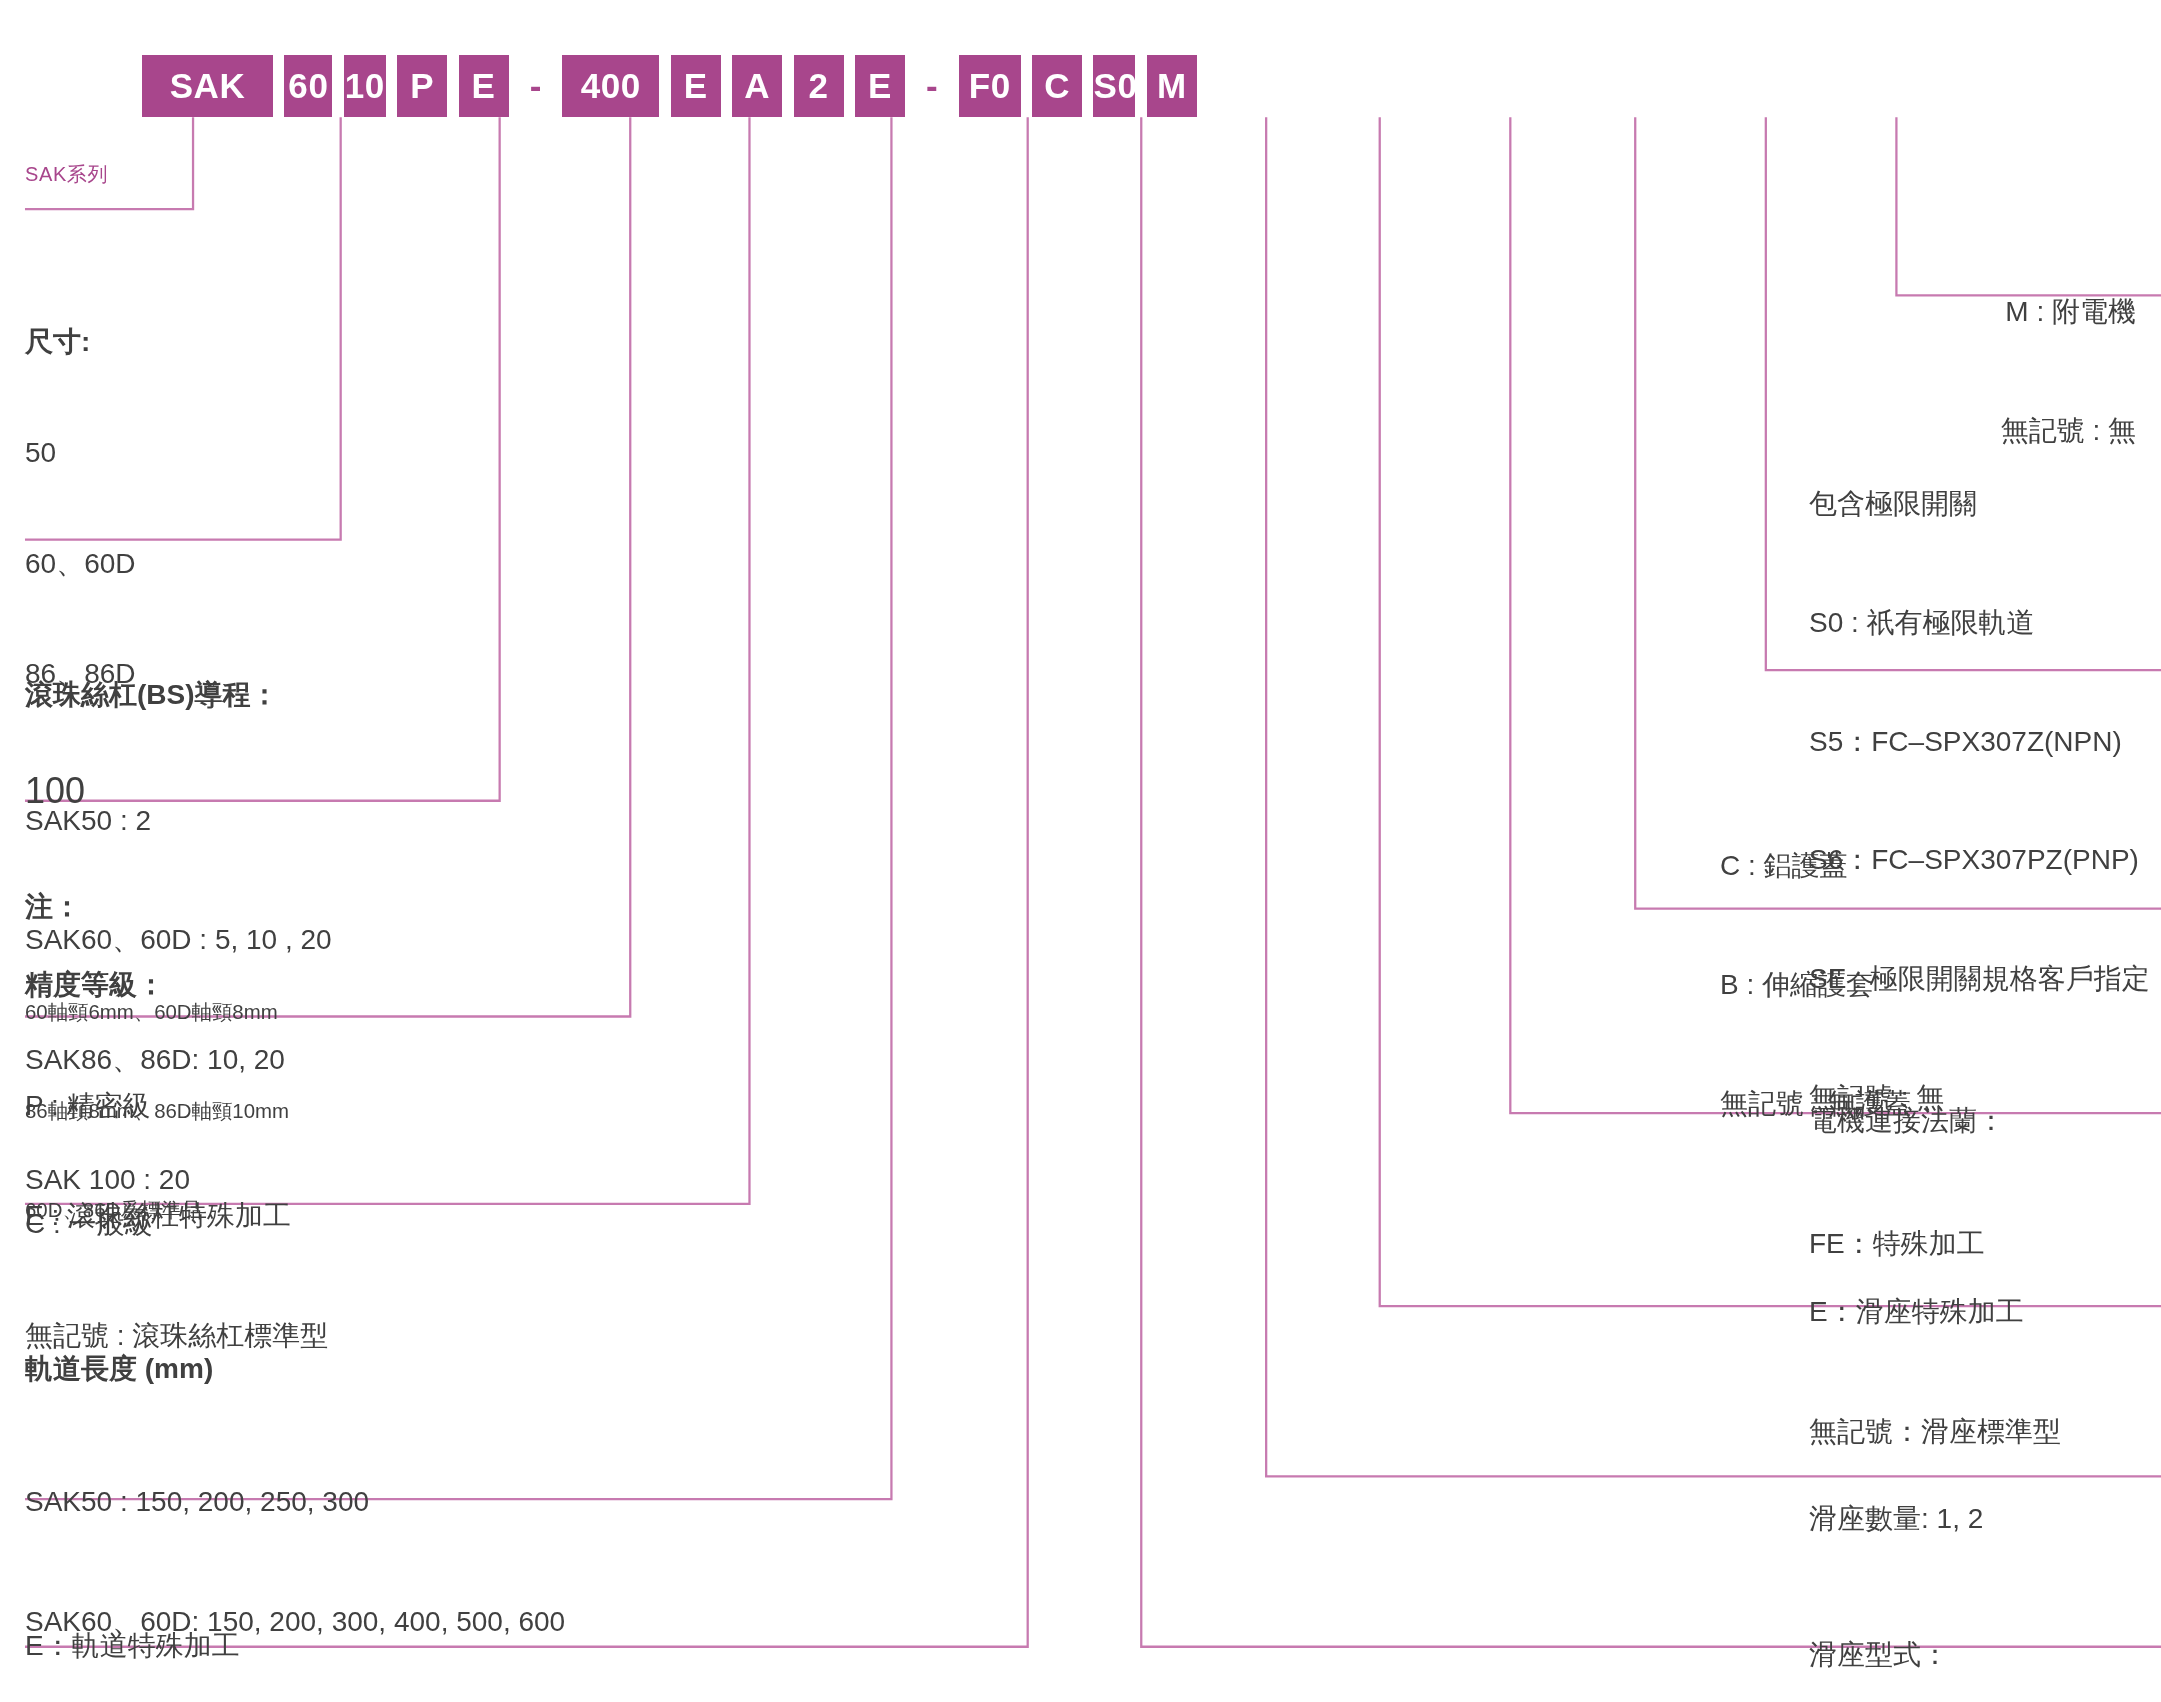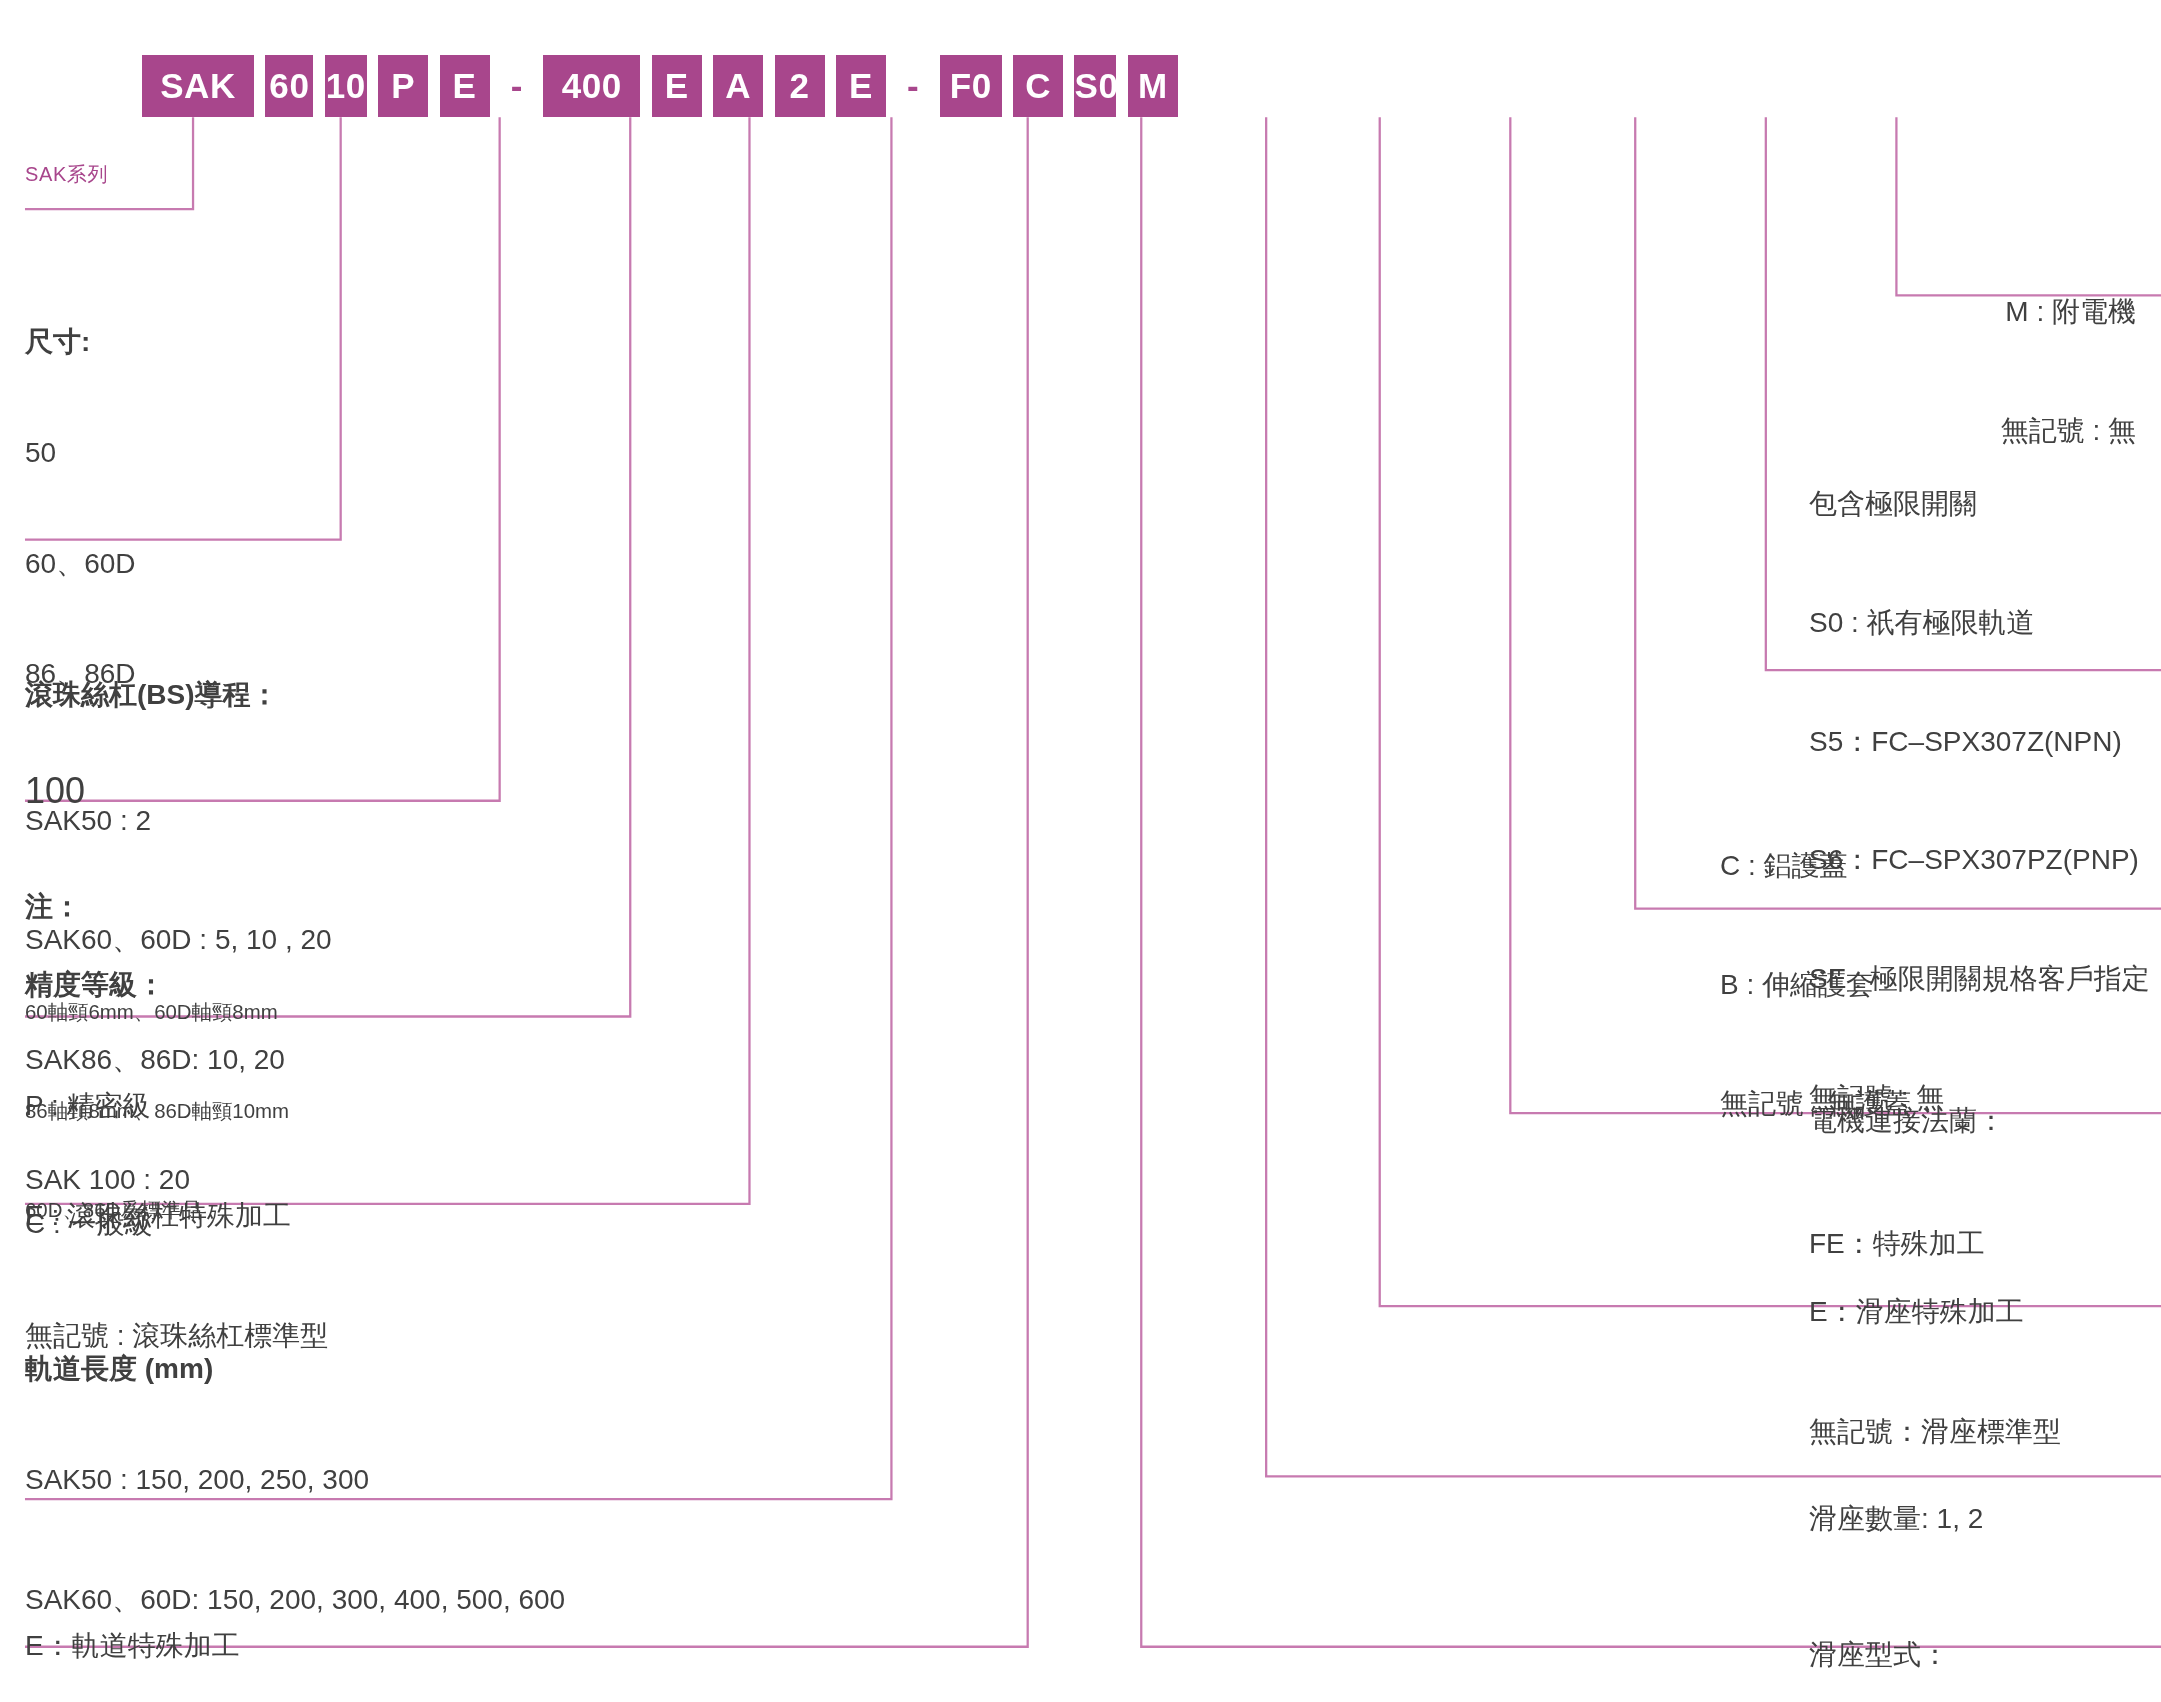--- a/index.html
+++ b/index.html
@@ -110,21 +110,21 @@
 
       <path d="M 2880 206 L 2880 1600 L 3806 1600"></path>
 
       <path d="M 3110 206 L 3110 1180 L 3806 1180"></path>
 
       <path d="M 3340 206 L 3340 520 L 3806 520"></path>
     </g>
   </svg>
 
   <div class="code-row" id="code-row" style="left: 142px;">
-      <div class="code-box" style="width: 112px;">SAK</div>
+      <div class="code-box" style="width: 131px;">SAK</div>
       <div class="code-gap"></div>
       <div class="code-box" style="width: 48px;">60</div>
       <div class="code-gap"></div>
       <div class="code-box" style="width: 42px;">10</div>
       <div class="code-gap"></div>
       <div class="code-box" style="width: 50px;">P</div>
       <div class="code-gap"></div>
       <div class="code-box" style="width: 50px;">E</div>
       <div class="code-gap"></div>
       <div class="code-dash">-</div>
@@ -177,21 +177,21 @@
     <span class="ln" style="margin-bottom:6.8px;">P : 精密級</span>
     <span class="ln">C : 一般級</span>
   </div>
 
   <div class="note" style="left:25px; top:1124px;">
     <span class="ln" style="margin-bottom:9px;">E : 滾珠絲杠特殊加工</span>
     <span class="ln">無記號 : 滾珠絲杠標準型</span>
   </div>
 
   <div class="note" style="left:25px; top:1277px;">
-    <span class="hd" style="margin-bottom:0;">軌道長度 (mm)</span>
+    <span class="hd" style="margin-bottom:22px;">軌道長度 (mm)</span>
     <span class="ln" style="margin-bottom:9px;">SAK50 : 150, 200, 250, 300</span>
     <span class="ln" style="margin-bottom:9px;">SAK60、60D: 150, 200, 300, 400, 500, 600</span>
     
     
   </div>
 
   <div class="note" style="left:25px; top:1554px;">
     <span class="ln" style="margin-bottom:9px;">E：軌道特殊加工</span>
     
   </div>

